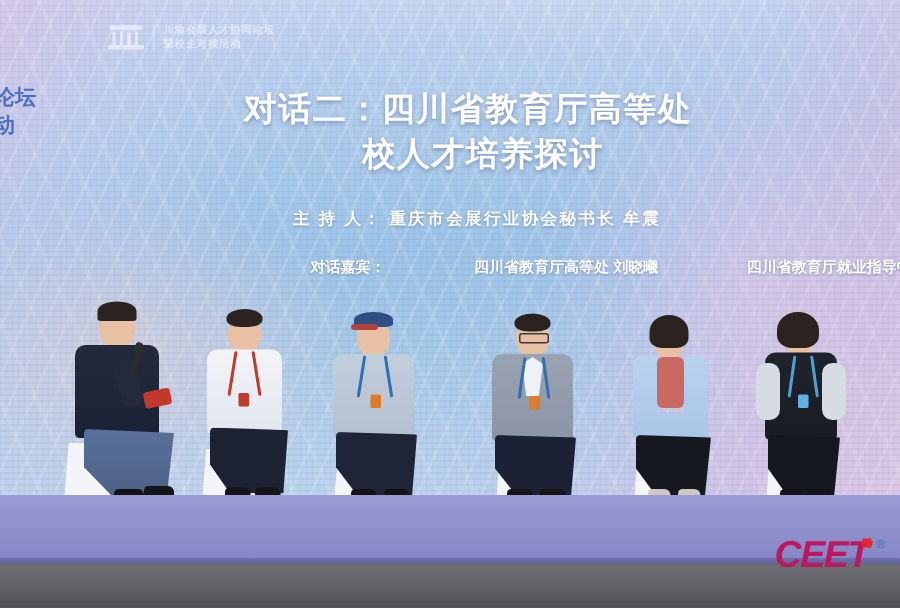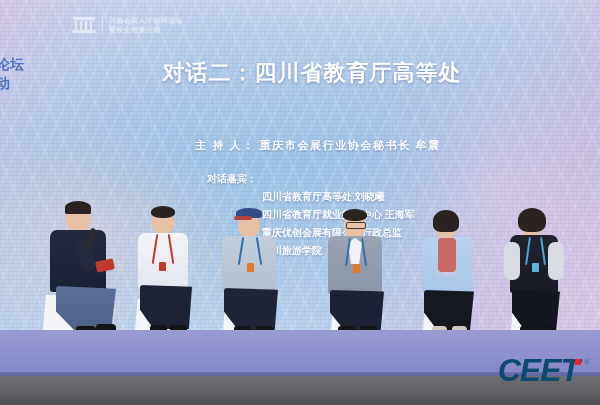--- a/index.html
+++ b/index.html
@@ -110,21 +110,21 @@
   .host{
     position:absolute;left:0;top:138px;width:600px;text-align:center;
     color:#ffffff;font-size:11px;font-weight:700;letter-spacing:1.6px;
     text-shadow:0 1px 2px rgba(60,80,140,.4);
     padding-left:18px;
   }
 
   
   .guests{
     position:absolute;left:207px;top:172px;width:300px;
-    display:flex;flex-direction:column;gap:4px;
+    display:flex;flex-direction:row;gap:4px;
   }
   .g-row{display:flex;font-size:10px;line-height:14px;color:#ffffff;font-weight:700;
     text-shadow:0 1px 2px rgba(60,80,140,.45);white-space:nowrap;}
   .g-label{flex:0 0 auto;}
   .g-indent{padding-left:55px;}
 
   
   .floor{
     position:absolute;left:0;top:330px;width:600px;height:45px;
     background:linear-gradient(180deg,#9a9bd2 0%,#8e90cc 55%,#8486c6 100%);
@@ -134,21 +134,21 @@
     background:linear-gradient(180deg,#6e70ab 0%,#5d5f95 100%);
   }
   .front{
     position:absolute;left:0;top:376px;width:600px;height:29px;
     background:linear-gradient(180deg,#6e6f74 0%,#5f6065 60%,#4e4f54 100%);
   }
 
   
   .ceet{position:absolute;right:10px;top:357px;display:flex;align-items:flex-start;}
   .ceet-text{
-    color:#0c4a6e;font-size:32px;font-weight:700;font-style:italic;
+    color:#be185d;font-size:25px;font-weight:700;font-style:italic;
     letter-spacing:-1px;line-height:26px;font-family:"Liberation Sans",sans-serif;
   }
   .ceet-sq{width:6px;height:6px;background:#e8262b;margin-left:-4px;margin-top:2px;}
   .ceet-r{color:#3a6aa8;font-size:8px;margin-left:3px;margin-top:1px;}
 
   
   .person{position:absolute;}
   .chair{
     position:absolute;bottom:0;background:#f4f5f8;
     border-radius:3px 3px 1px 1px;
@@ -196,20 +196,21 @@
     </div>
   </div>
 
   <div class="edge-text">
     <div class="edge-l1">论坛</div>
     <div class="edge-l2">动</div>
   </div>
 
   <div class="title-wrap">
     <div class="title-l1">对话二：四川省教育厅高等处</div>
+    <div class="title-l2">校人才培养探讨</div>
   </div>
 
   <div class="host">主 持 人： 重庆市会展行业协会秘书长  牟震</div>
 
   <div class="guests">
     <div class="g-row">
       <span class="g-label">对话嘉宾：</span>
     </div>
     <div class="g-row g-indent">
         <span>四川省教育厅高等处 刘晓曦</span>

